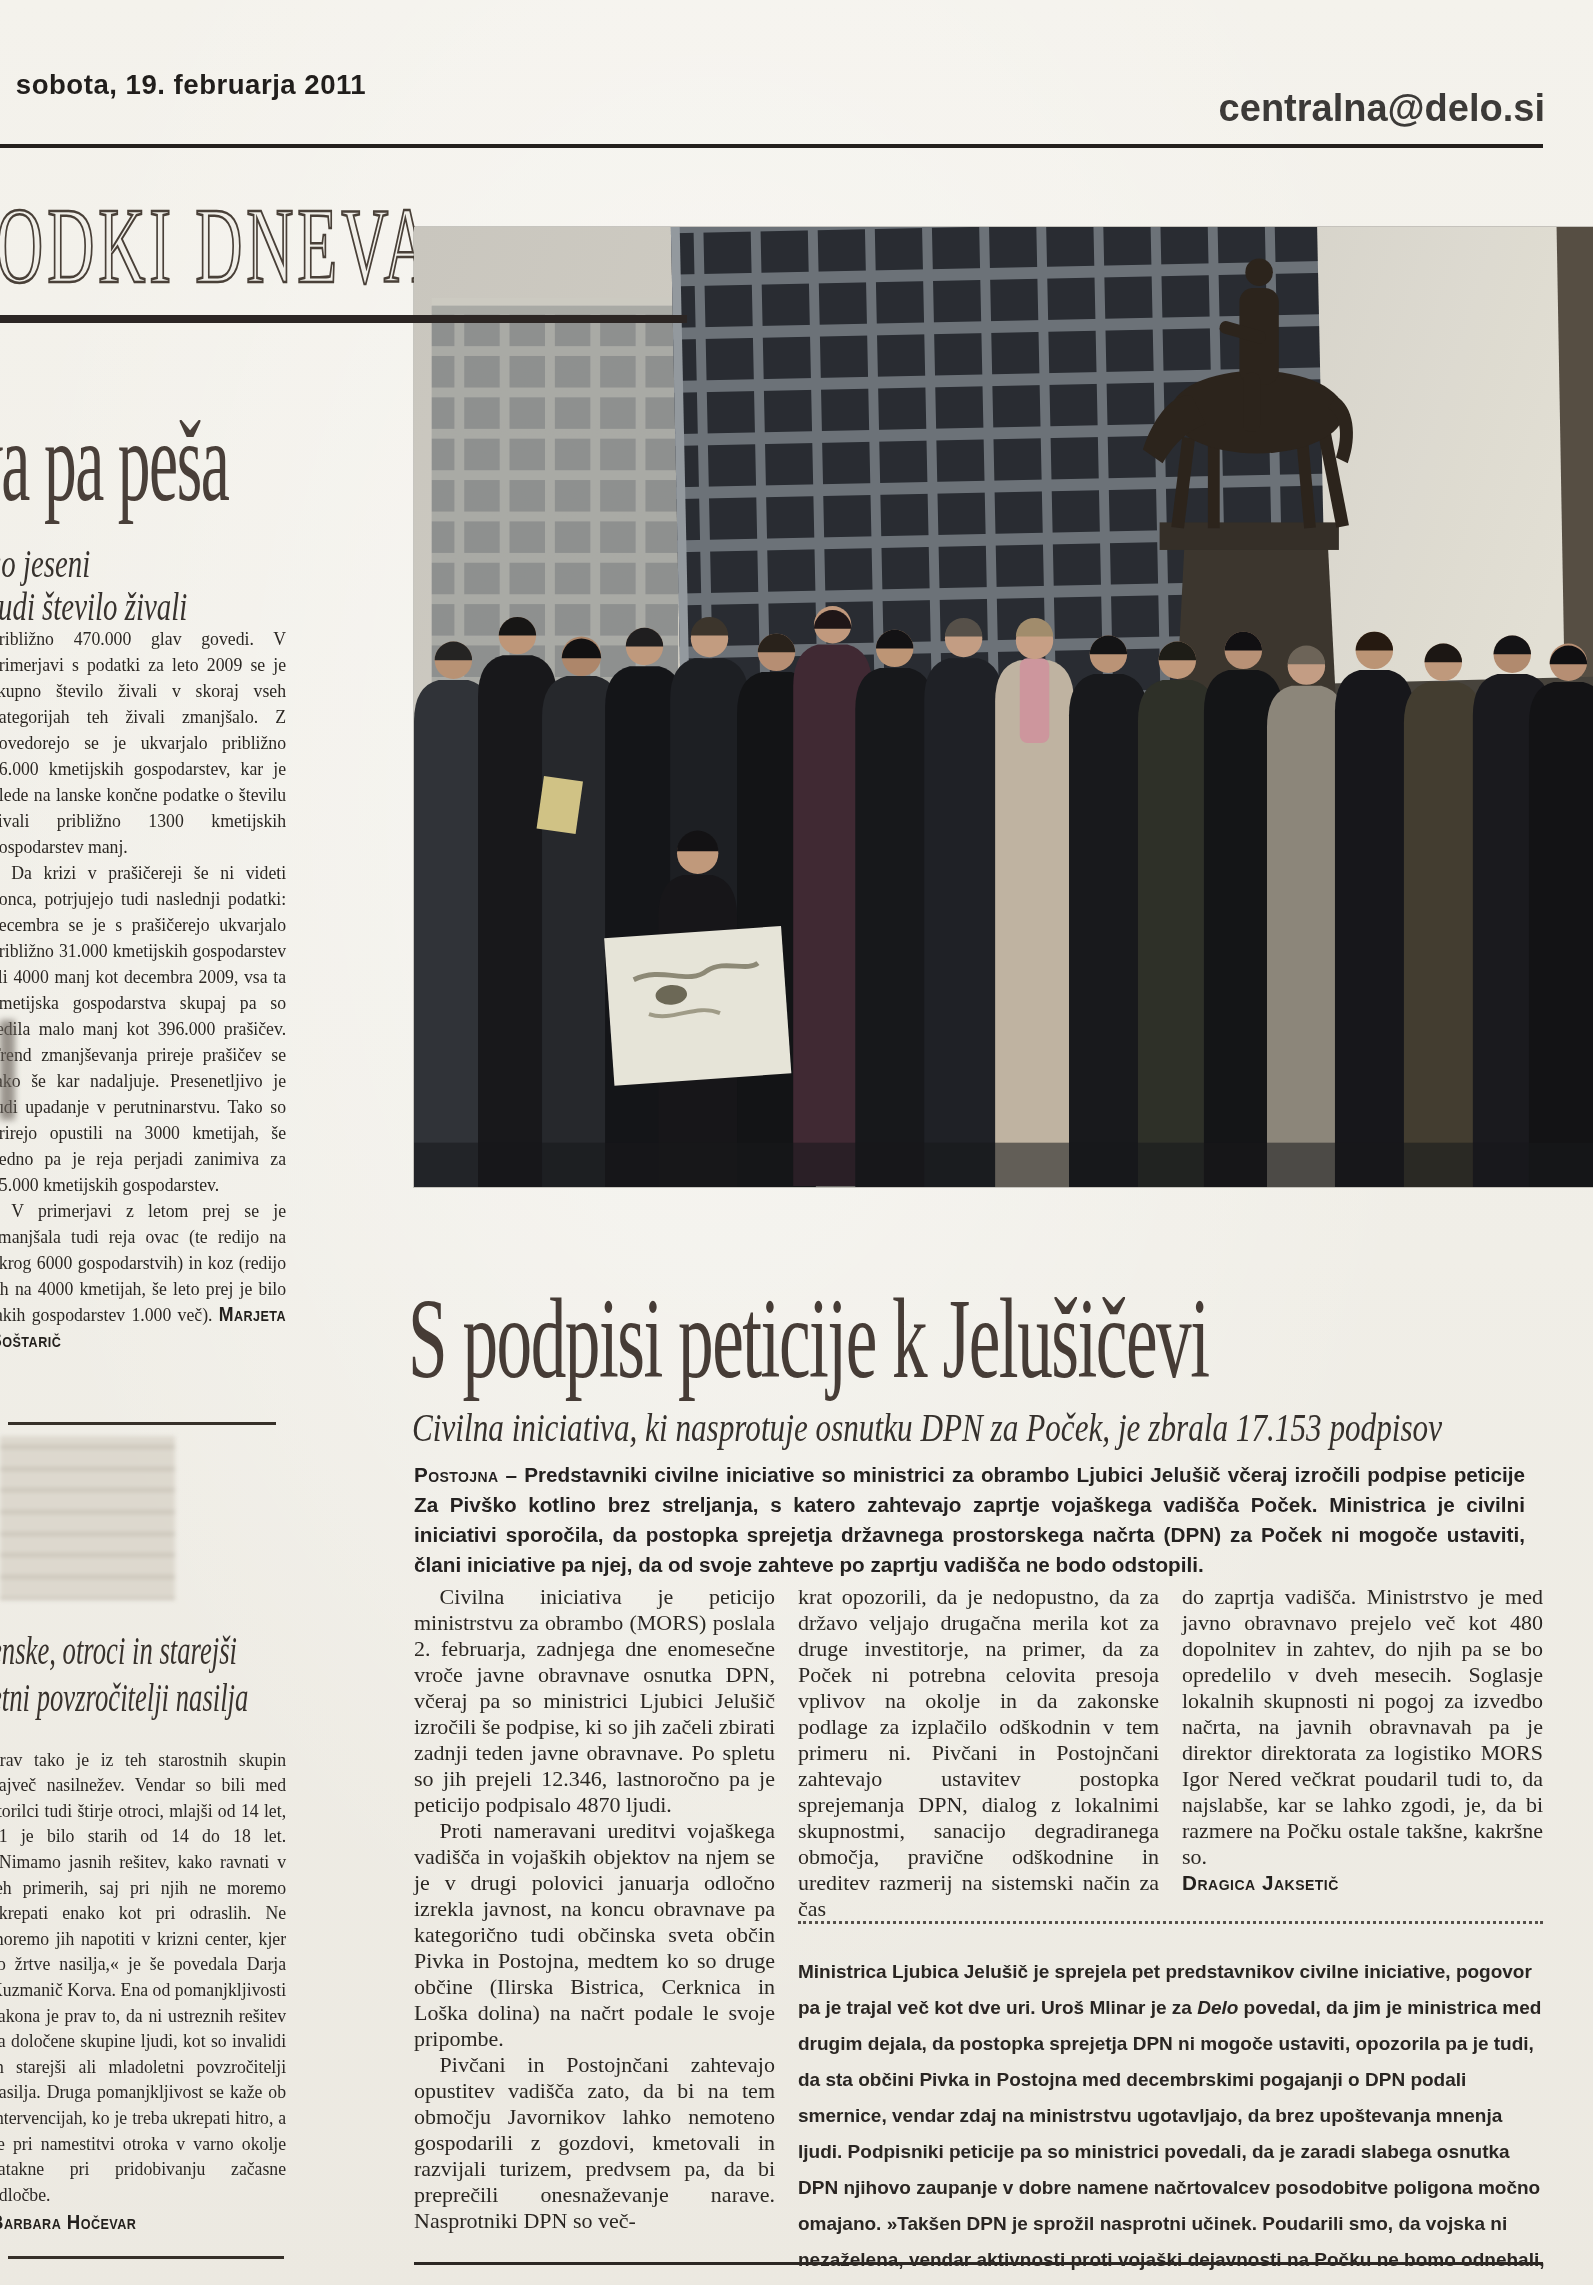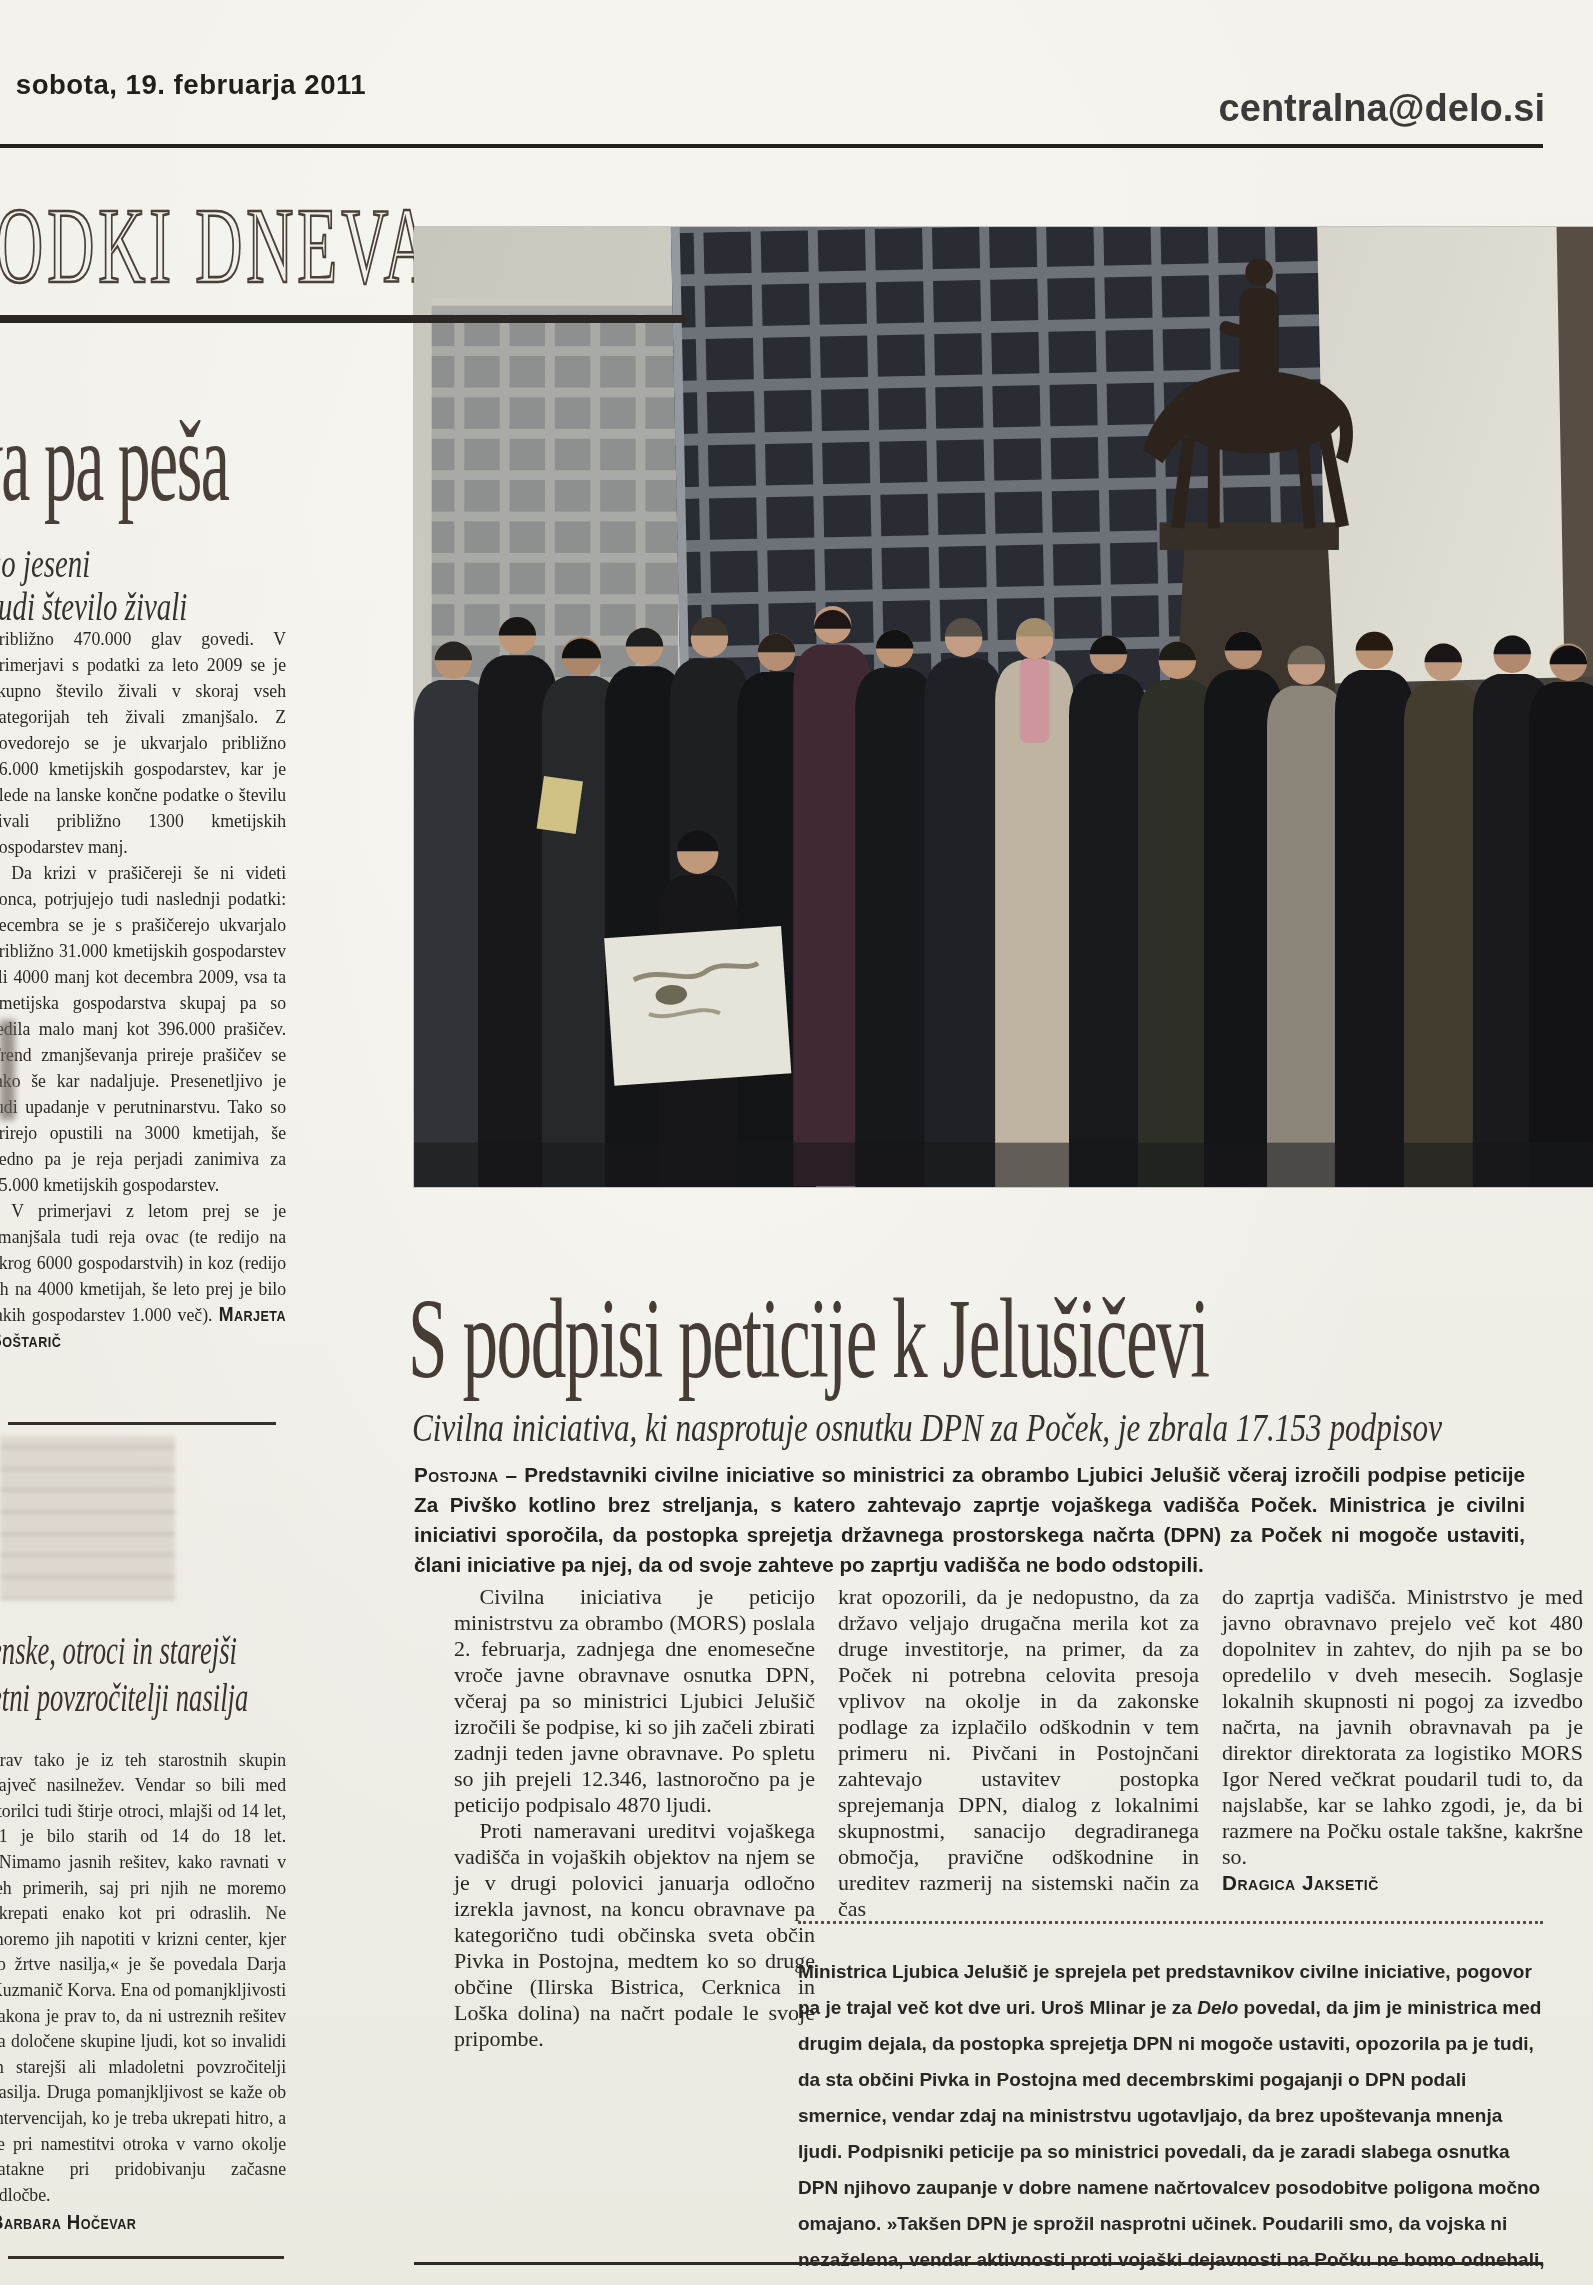--- a/index.html
+++ b/index.html
@@ -56,21 +56,21 @@
   .cap-credit{font-variant:small-caps; font-size:20.7px; color:#46423e;}
   
   .main-headline{left:408px; top:1273px; white-space:nowrap; font-size:95px; color:#463c36;
         letter-spacing:-2px; transform:scale(.75,1.2); transform-origin:left top;}
   .subhead{left:412px; top:1403px; white-space:nowrap; font-style:italic; font-size:39px;
         color:#35302c; transform:scale(.8,1.05); transform-origin:left top;}
   .lead{left:414px; top:1460px; width:1111px; font-family:"Liberation Sans",sans-serif;
         font-weight:700; font-size:20.7px; line-height:30px; color:#242120; text-align:justify;}
   .loc{font-variant:small-caps; letter-spacing:0.4px;}
   .bodycol{position:absolute; top:1584px; width:361px; font-size:22px; line-height:26px;
-        text-align:justify; color:#2b2723;margin-left:40px;}
+        text-align:justify; color:#2b2723;}
   .bodycol p{margin:0;}
   .col1{left:414px;}
   .col1 p{text-indent:25.6px;}
   .col2{left:798px; height:343px; overflow:hidden;}
   .col3{left:1182px;}
   .col3 .byline{font-size:20.7px;}
   .dot-rule{left:798px; top:1921px; width:745px; border-top:3px dotted #55504a; height:0;}
   .highlight{left:798px; top:1954px; width:749px; font-family:"Liberation Sans",sans-serif;
         font-weight:700; font-size:19px; line-height:36px; color:#292522;}
   .highlight p{margin:0;}
@@ -297,20 +297,21 @@
 
   <div class="abs main-headline">S podpisi peticije k Jelušičevi</div>
   <div class="abs subhead">Civilna iniciativa, ki nasprotuje osnutku DPN za Poček, je zbrala 17.153 podpisov</div>
   <div class="abs lead">
     <span class="loc">Postojna</span><span> – Predstavniki civilne iniciative so ministrici za obrambo Ljubici Jelušič včeraj izročili podpise peticije Za Pivško kotlino brez streljanja, s katero zahtevajo zaprtje vojaškega vadišča Poček. Ministrica je civilni iniciativi sporočila, da postopka sprejetja državnega prostorskega načrta (DPN) za Poček ni mogoče ustaviti, člani iniciative pa njej, da od svoje zahteve po zaprtju vadišča ne bodo odstopili.</span>
   </div>
 
   <div class="abs bodycol col1">
       <p>Civilna iniciativa je peticijo ministrstvu za obrambo (MORS) poslala 2. februarja, zadnjega dne enomesečne vroče javne obravnave osnutka DPN, včeraj pa so ministrici Ljubici Jelušič izročili še podpise, ki so jih začeli zbirati zadnji teden javne obravnave. Po spletu so jih prejeli 12.346, lastnoročno pa je peticijo podpisalo 4870 ljudi.</p>
       <p>Proti nameravani ureditvi vojaškega vadišča in vojaških objektov na njem se je v drugi polovici januarja odločno izrekla javnost, na koncu obravnave pa kategorično tudi občinska sveta občin Pivka in Postojna, medtem ko so druge občine (Ilirska Bistrica, Cerknica in Loška dolina) na načrt podale le svoje pripombe.</p>
+      <p>Pivčani in Postojnčani zahtevajo opustitev vadišča zato, da bi na tem območju Javornikov lahko nemoteno gospodarili z gozdovi, kmetovali in razvijali turizem, predvsem pa, da bi preprečili onesnaževanje narave. Nasprotniki DPN so več-</p>
     </div>
   <div class="abs bodycol col2">
     <p>krat opozorili, da je nedopustno, da za državo veljajo drugačna merila kot za druge investitorje, na primer, da za Poček ni potrebna celovita presoja vplivov na okolje in da zakonske podlage za izplačilo odškodnin v tem primeru ni. Pivčani in Postojnčani zahtevajo ustavitev postopka sprejemanja DPN, dialog z lokalnimi skupnostmi, sanacijo degradiranega območja, pravične odškodnine in ureditev razmerij na sistemski način za čas</p>
   </div>
   <div class="abs bodycol col3">
     <p>do zaprtja vadišča. Ministrstvo je med javno obravnavo prejelo več kot 480 dopolnitev in zahtev, do njih pa se bo opredelilo v dveh mesecih. Soglasje lokalnih skupnosti ni pogoj za izvedbo načrta, na javnih obravnavah pa je direktor direktorata za logistiko MORS Igor Nered večkrat poudaril tudi to, da najslabše, kar se lahko zgodi, je, da bi razmere na Počku ostale takšne, kakršne so.</p>
     <span class="byline">Dragica Jaksetič</span>
   </div>
 
   <div class="abs dot-rule"></div>

